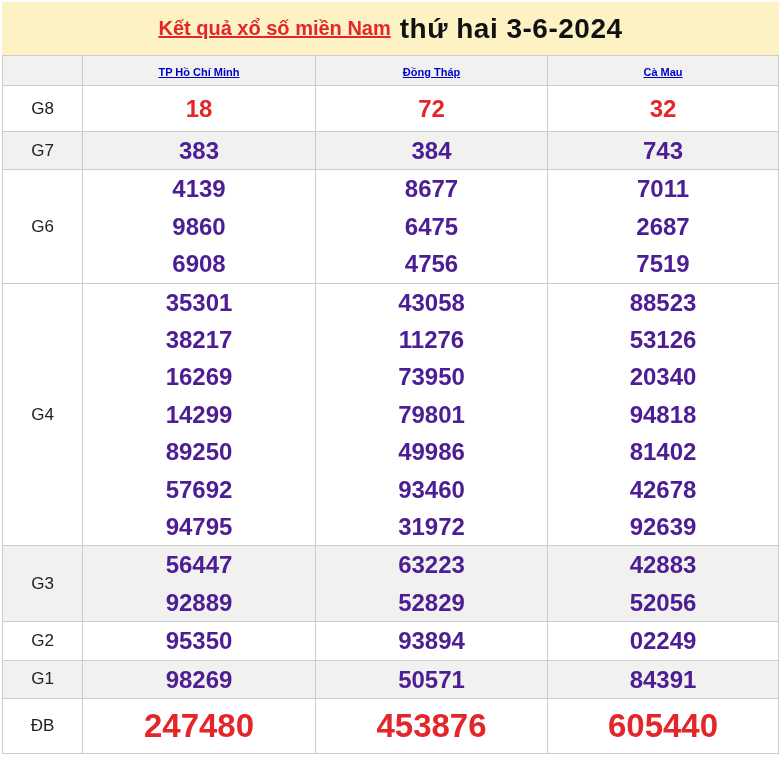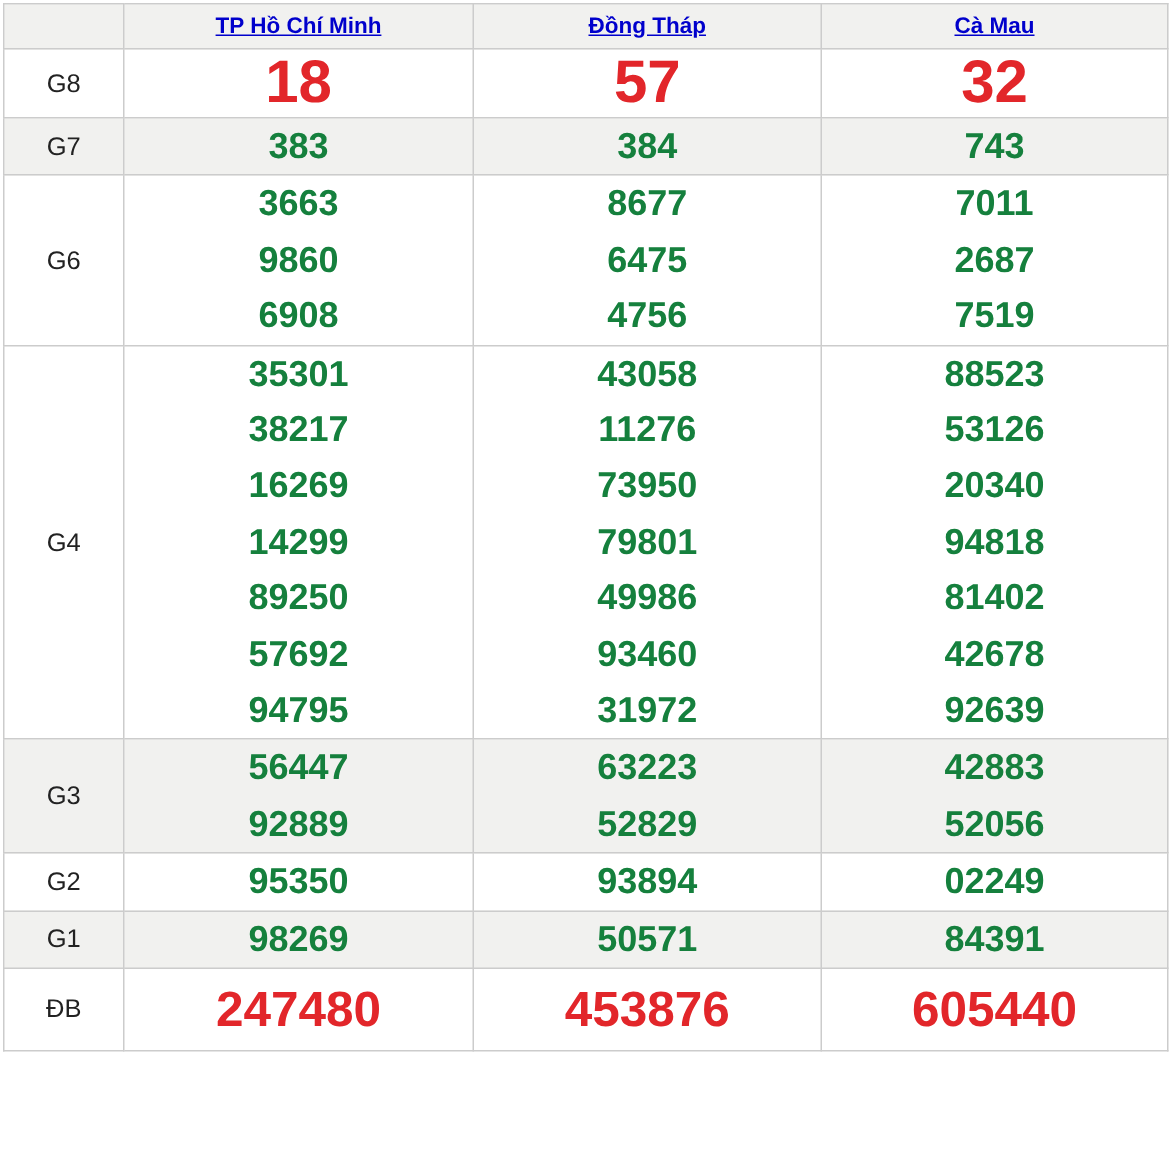--- a/index.html
+++ b/index.html
@@ -42,52 +42,56 @@
   th,td{
     border:1px solid var(--border);
     text-align:center;
     padding:0;
     vertical-align:middle;
   }
   thead tr{height:30px;}
   thead th{background:var(--stripe-bg);}
   .col-link{
     color:var(--link-blue);
-    font-size:15px;font-weight:bold;
+    font-size:11px;font-weight:bold;
     text-decoration:underline;
     cursor:pointer;
   }
   tr.stripe td{background:var(--stripe-bg);}
   td.label-cell{
     font-size:17px;
     font-weight:400;
     color:#222222;
   }
   .val{
     font-size:24px;
     font-weight:bold;
-    color:#15803d;
+    color:#4c1d95;
     line-height:37.4px;
   }
   tr.row-special-top .val{
     color:var(--accent-red);
-    font-size:40px;
+    font-size:24px;
     line-height:45px;
   }
   tr.row-special-bottom .val{
     color:var(--accent-red);
     font-size:33px;
     line-height:54px;
   }
 </style>
 </head>
 <body>
 
 <div class="wrap">
 
+  <div class="banner">
+    <a class="title-link">Kết quả xổ số miền Nam</a>
+    <span class="title-date">thứ hai 3-6-2024</span>
+  </div>
 
   <table>
     <colgroup>
       <col style="width:80px">
       <col style="width:233px">
       <col style="width:232px">
       <col>
     </colgroup>
     <thead>
       <tr>
@@ -103,42 +107,42 @@
         </th>
       </tr>
     </thead>
     <tbody>
         <tr class="row-special-top">
           <td class="label-cell">G8</td>
           <td>
             <div class="val">18</div>
           </td>
           <td>
-            <div class="val">57</div>
+            <div class="val">72</div>
           </td>
           <td>
             <div class="val">32</div>
           </td>
         </tr>
         <tr class="stripe">
           <td class="label-cell">G7</td>
           <td>
             <div class="val">383</div>
           </td>
           <td>
             <div class="val">384</div>
           </td>
           <td>
             <div class="val">743</div>
           </td>
         </tr>
         <tr>
           <td class="label-cell">G6</td>
           <td>
-            <div class="val">3663</div>
+            <div class="val">4139</div>
             <div class="val">9860</div>
             <div class="val">6908</div>
           </td>
           <td>
             <div class="val">8677</div>
             <div class="val">6475</div>
             <div class="val">4756</div>
           </td>
           <td>
             <div class="val">7011</div>

